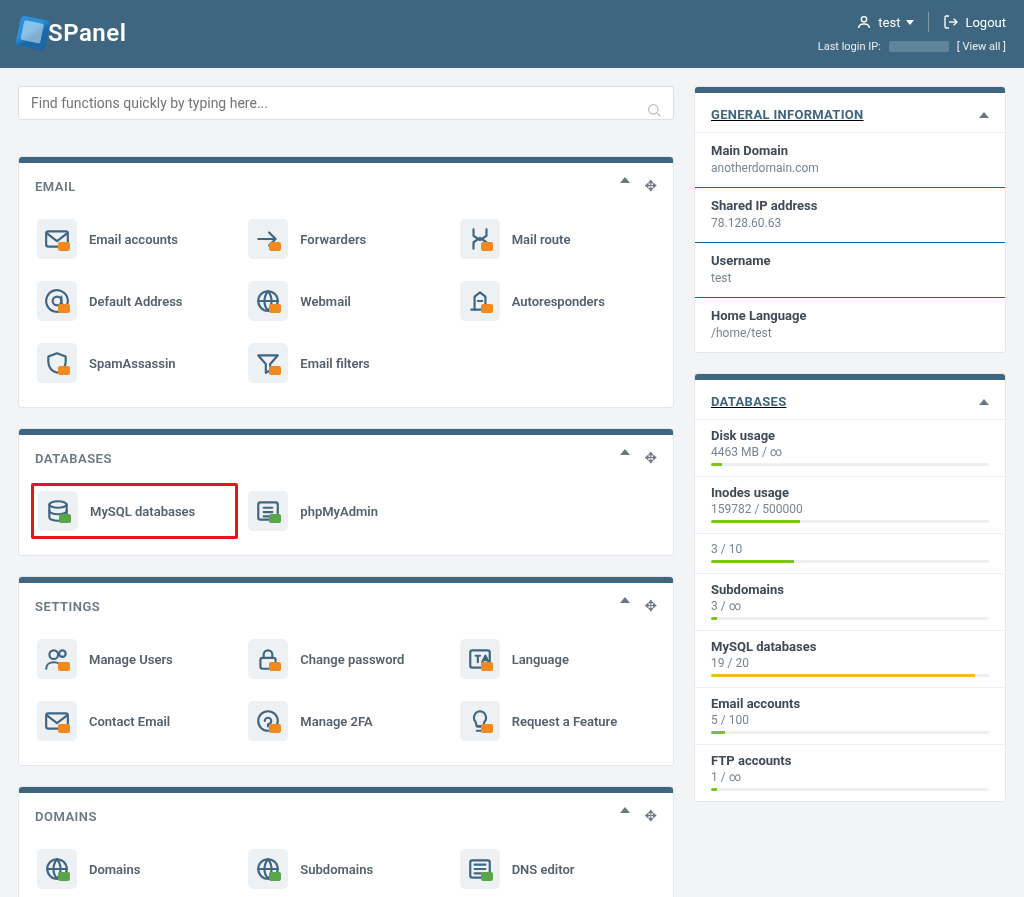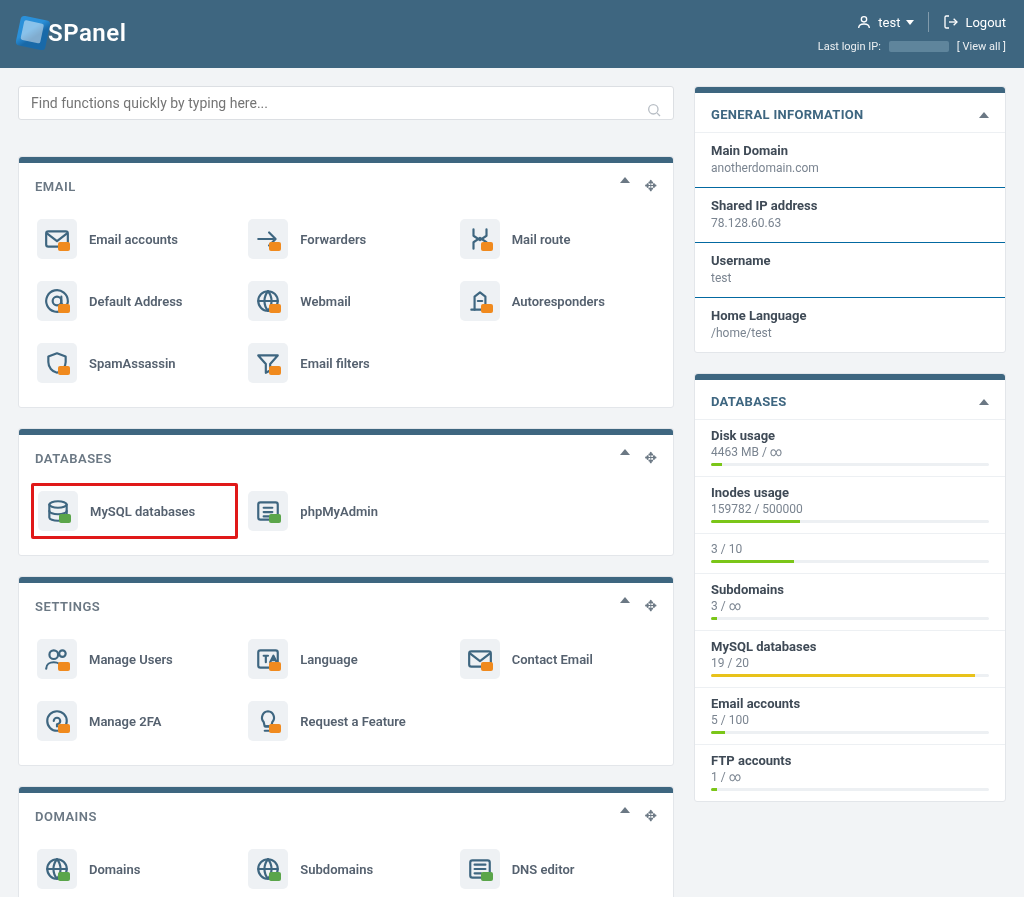--- a/index.html
+++ b/index.html
@@ -26,21 +26,21 @@
 .panel { background:#fff; border:1px solid #e3e6ea; border-radius:3px; margin-bottom:20px; }
 .panel-bar { height:6px; background:#3e6680; border-radius:3px 3px 0 0; }
 .panel-head { display:flex; align-items:center; justify-content:space-between; padding:14px 16px 10px; }
 .panel-title { color:#6b7884; font-size:13px; font-weight:600; letter-spacing:.5px; }
 .panel-head-icons { display:flex; gap:14px; color:#6b7884; }
 .grid { display:grid; grid-template-columns:repeat(3,1fr); padding:6px 12px 16px; gap:6px 4px; }
 .item { display:flex; align-items:center; gap:12px; padding:8px 6px; cursor:pointer; border-radius:3px; }
 .icon-box { width:40px; height:40px; background:#eef1f4; border-radius:5px; display:flex; align-items:center; justify-content:center; position:relative; flex-shrink:0; }
 .item-label { color:#55616f; font-size:13px; font-weight:600; }
 .hl { border:3px solid #e01818; padding:4px; border-radius:2px; }
-.side .panel-head { border-bottom:0; }
+.side .panel-head { border-bottom:0;text-decoration:underline; }
 .side-title { color:#3e6680; font-weight:700; font-size:13px; letter-spacing:.3px; }
 .info-row { padding:10px 16px 12px; border-top:1px solid #0369a1; }
 .info-row:first-of-type { border-top:1px solid #edf0f3; }
 .info-label { color:#3f4a56; font-size:13px; font-weight:700; margin-bottom:3px; }
 .info-value { color:#7a8490; font-size:12px; }
 .res-row { padding:8px 16px 10px; border-top:1px solid #edf0f3; }
 .res-label { color:#3f4a56; font-size:13px; font-weight:700; margin-bottom:2px; }
 .res-value { color:#7a8490; font-size:12px; margin-bottom:4px; }
 .bar { height:3px; background:#edf0f3; border-radius:2px; overflow:hidden; }
 .bar-fill { height:100%; }
@@ -264,20 +264,32 @@
                 </svg>
                 <svg width="26" height="26" viewBox="0 0 26 26" style="position:absolute;left:7px;top:8px;pointer-events:none">
                   <rect x="14" y="15" width="12" height="9" rx="2" fill="#f08a1e"></rect>
                 </svg>
               </div>
       <span class="item-label">Manage Users</span>
             </div>
             <div class="item">
               <div class="icon-box">
                 <svg width="26" height="26" viewBox="0 0 24 24" fill="none" stroke="#3e6680" stroke-width="2" stroke-linecap="round" stroke-linejoin="round">
+                  <rect x="5" y="11" width="14" height="10" rx="2"></rect>
+                  <path d="M8 11V8a4 4 0 1 1 8 0v3"></path>
+                </svg>
+                <svg width="26" height="26" viewBox="0 0 26 26" style="position:absolute;left:7px;top:8px;pointer-events:none">
+                  <rect x="14" y="15" width="12" height="9" rx="2" fill="#f08a1e"></rect>
+                </svg>
+              </div>
+      <span class="item-label">Change password</span>
+            </div>
+            <div class="item">
+              <div class="icon-box">
+                <svg width="26" height="26" viewBox="0 0 24 24" fill="none" stroke="#3e6680" stroke-width="2" stroke-linecap="round" stroke-linejoin="round">
                   <rect x="3" y="4" width="18" height="16" rx="2"></rect>
                   <path d="M8 9h4M10 9v6M14 15l3-6 3 6M15 13h4"></path>
                 </svg>
                 <svg width="26" height="26" viewBox="0 0 26 26" style="position:absolute;left:7px;top:8px;pointer-events:none">
                   <rect x="14" y="15" width="12" height="9" rx="2" fill="#f08a1e"></rect>
                 </svg>
               </div>
       <span class="item-label">Language</span>
             </div>
             <div class="item">

